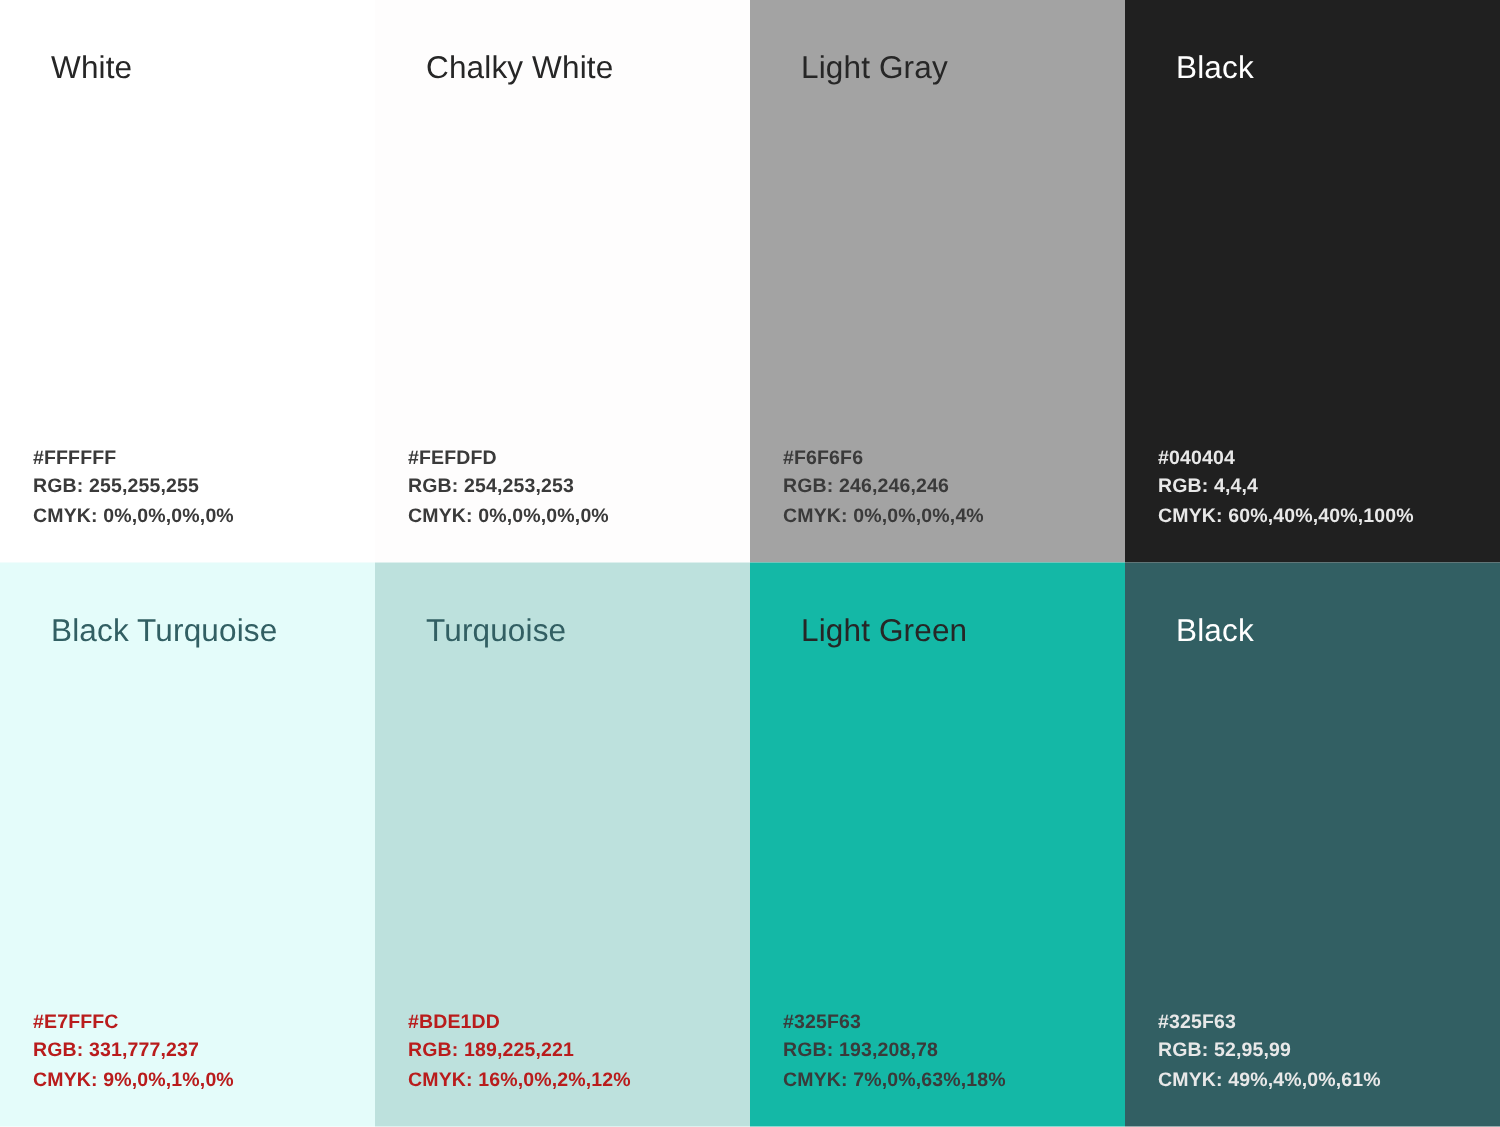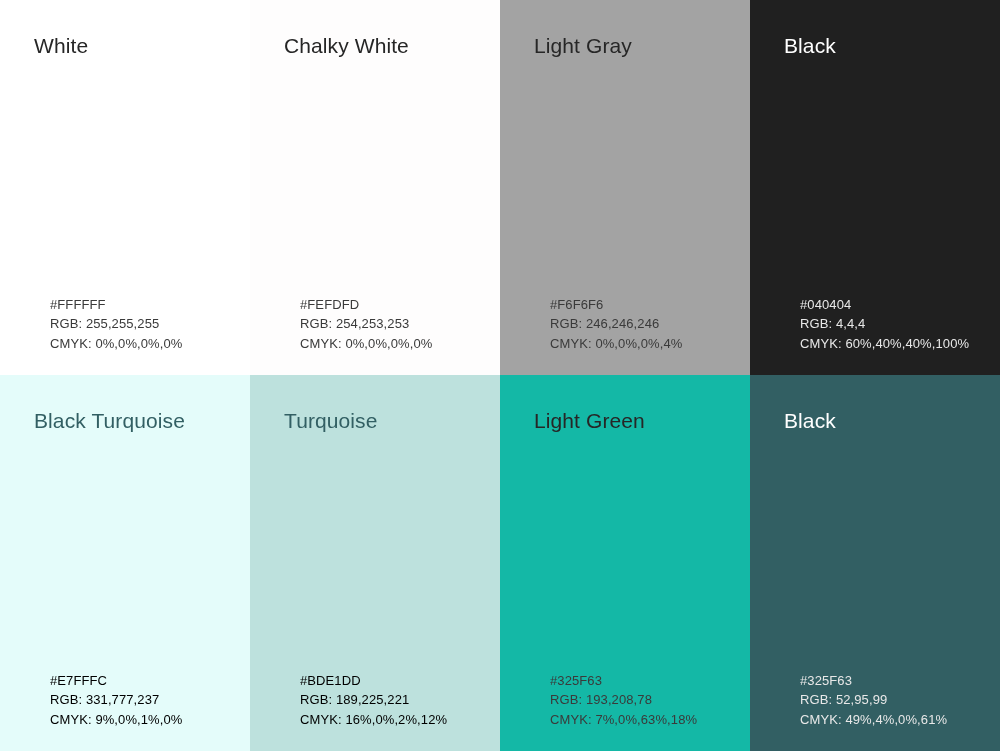--- a/index.html
+++ b/index.html
@@ -43,42 +43,41 @@
     white-space: pre-line;
     margin: 12px;
   }
 
   .swatch-details {
     position: absolute;
     left: 22px;
     right: 10px;
     bottom: 22px;
     font-size: 13px;
-    font-weight: 400;
+    font-weight: 700;
     line-height: 1.49;
     letter-spacing: 0.1px;
-    margin-left: 28px;
   }
 
   .detail-line {
     display: block;
     white-space: nowrap;
   }
 
   
   .swatch.tone-dark-text .swatch-title { color: #262626; }
   .swatch.tone-dark-text .swatch-details { color: #3a3a3a; }
 
   
   .swatch.tone-light-text .swatch-title { color: #ffffff; }
   .swatch.tone-light-text .swatch-details { color: #e8e8e8; }
 
   
   .swatch.tone-teal-text .swatch-title { color: #325f63; }
-  .swatch.tone-teal-text .swatch-details { color: #000000; }
+  .swatch.tone-teal-text .swatch-details { color: #b91c1c; }
 </style>
 </head>
 <body>
 
 <div id="palette-grid">
     <div class="swatch tone-dark-text" style="background: rgb(255, 255, 255);">
       <div class="swatch-title">White</div>
       <div class="swatch-details">
         <span class="detail-line">#FFFFFF</span>
         <span class="detail-line">RGB: 255,255,255</span>

